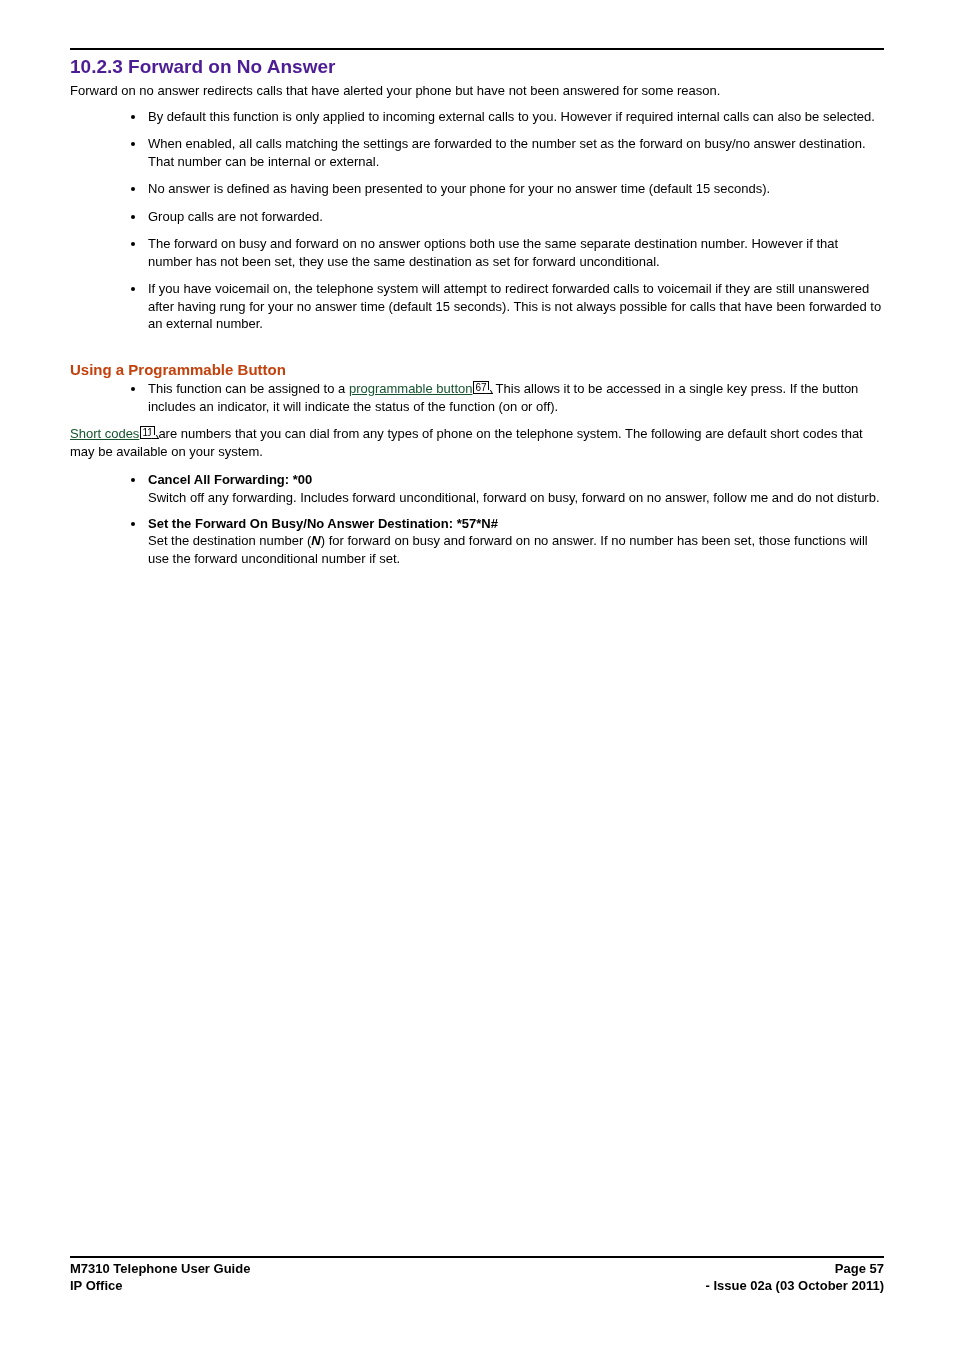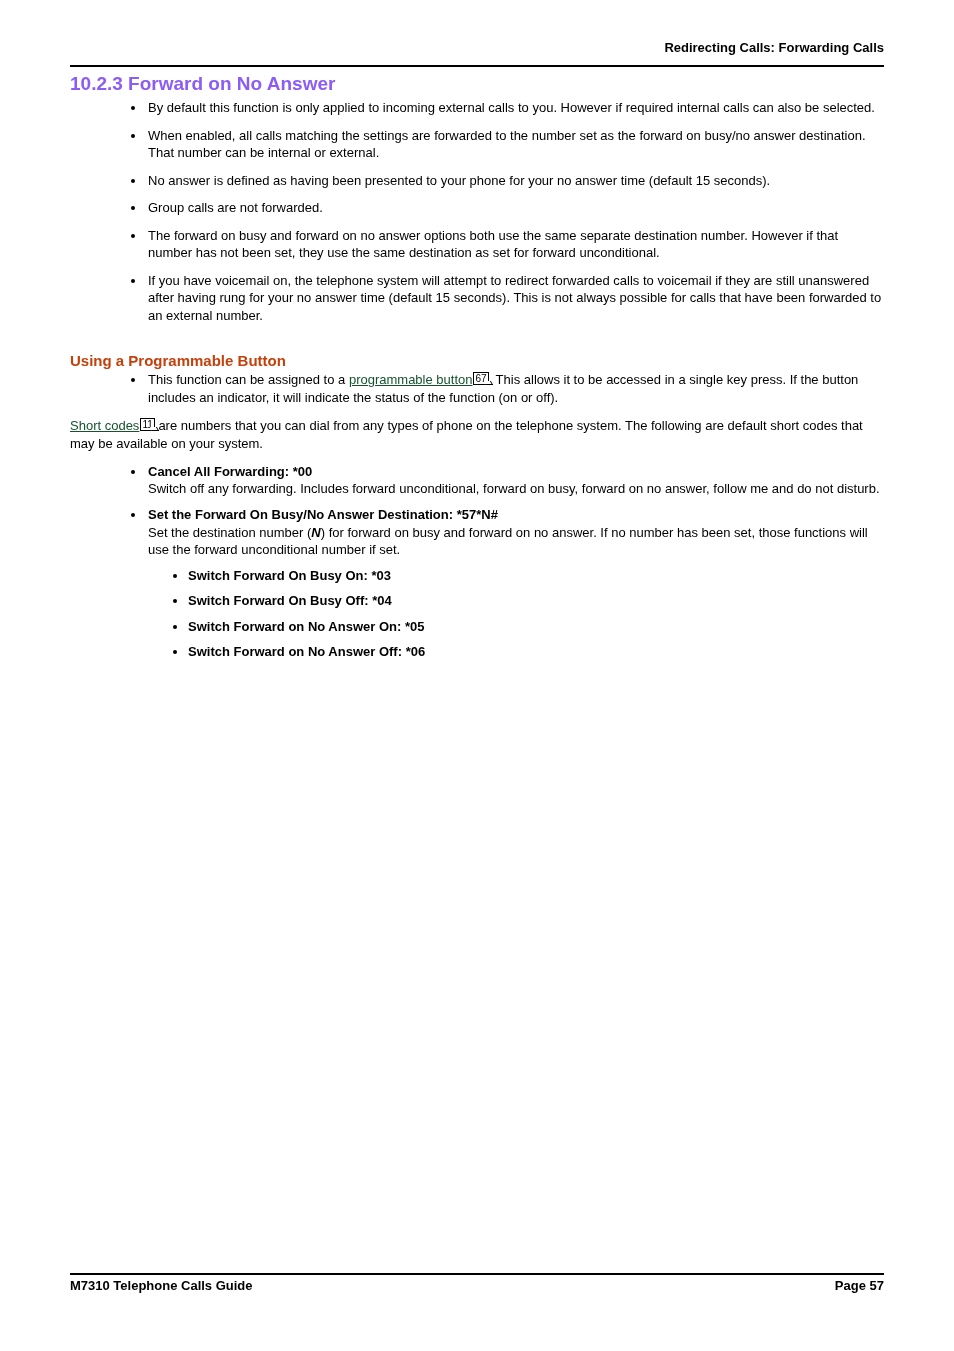--- a/index.html
+++ b/index.html
@@ -27,21 +27,21 @@
   .breadcrumb {
     text-align: right;
     font-weight: bold;
     font-size: 13px;
     margin-top: 2px;
     margin-bottom: 2px;
   }
   h1.section-title {
     font-size: 19px;
     font-weight: bold;
-    color: #8b5cf6;
+    color: #4c1d95;
     margin: 6px 0 4px 0;
   }
   p.intro {
     font-size: 13px;
     margin: 2px 0 8px 0;
     line-height: 1.35;
   }
   ul.bullets {
     margin: 4px 0 4px 0;
     padding-left: 40px;
@@ -120,28 +120,28 @@
     font-size: 13px;
     line-height: 1.4;
     margin: 1px 0 10px 0;
   }
 </style>
 </head>
 <body>
 
 <div class="page">
 
-  <div class="breadcrumb">Redirecting Calls: Forwarding Calls</div>
   <div class="top-rule"></div>
 
   <h1 class="section-title">
     <span>10.2.3</span>
     <span>Forward on No Answer</span>
   </h1>
 
+  <p class="intro">Forward on no answer redirects calls that have alerted your phone but have not been answered for some reason.</p>
 
   <ul class="bullets">
     <li>By default this function is only applied to incoming external calls to you. However if required internal calls can also be selected.</li>
     <li>When enabled, all calls matching the settings are forwarded to the number set as the forward on busy/no answer destination. That number can be internal or external.</li>
     <li>No answer is defined as having been presented to your phone for your no answer time (default 15 seconds).</li>
     <li>Group calls are not forwarded.</li>
     <li>The forward on busy and forward on no answer options both use the same separate destination number. However if that number has not been set, they use the same destination as set for forward unconditional.</li>
     <li>If you have voicemail on, the telephone system will attempt to redirect forwarded calls to voicemail if they are still unanswered after having rung for your no answer time (default 15 seconds). This is not always possible for calls that have been forwarded to an external number.</li>
   </ul>
 
@@ -157,30 +157,28 @@
   </p>
 
   <ul class="bullets tight">
     <li>
       <b>Cancel All Forwarding: *00</b><br>
       <span>Switch off any forwarding. Includes forward unconditional, forward on busy, forward on no answer, follow me and do not disturb.</span>
     </li>
     <li>
       <b>Set the Forward On Busy/No Answer Destination: *57*N#</b><br>
       <span>Set the destination number (</span><span class="bi">N</span><span>) for forward on busy and forward on no answer. If no number has been set, those functions will use the forward unconditional number if set.</span>
-      <ul class="sublist">
-        <li><b>Switch Forward On Busy On: *03</b></li>
-        <li><b>Switch Forward On Busy Off: *04</b></li>
-        <li><b>Switch Forward on No Answer On: *05</b></li>
-        <li><b>Switch Forward on No Answer Off: *06</b></li>
-      </ul>
     </li>
   </ul>
 
   <div class="footer">
     <div class="footer-rule"></div>
     <div class="footer-row">
-      <span>M7310 Telephone Calls Guide</span>
+      <span>M7310 Telephone User Guide</span>
       <span>Page 57</span>
+    </div>
+    <div class="footer-row">
+      <span>IP Office</span>
+      <span>- Issue 02a (03 October 2011)</span>
     </div>
   </div>
 
 </div>
 
 </body></html>

